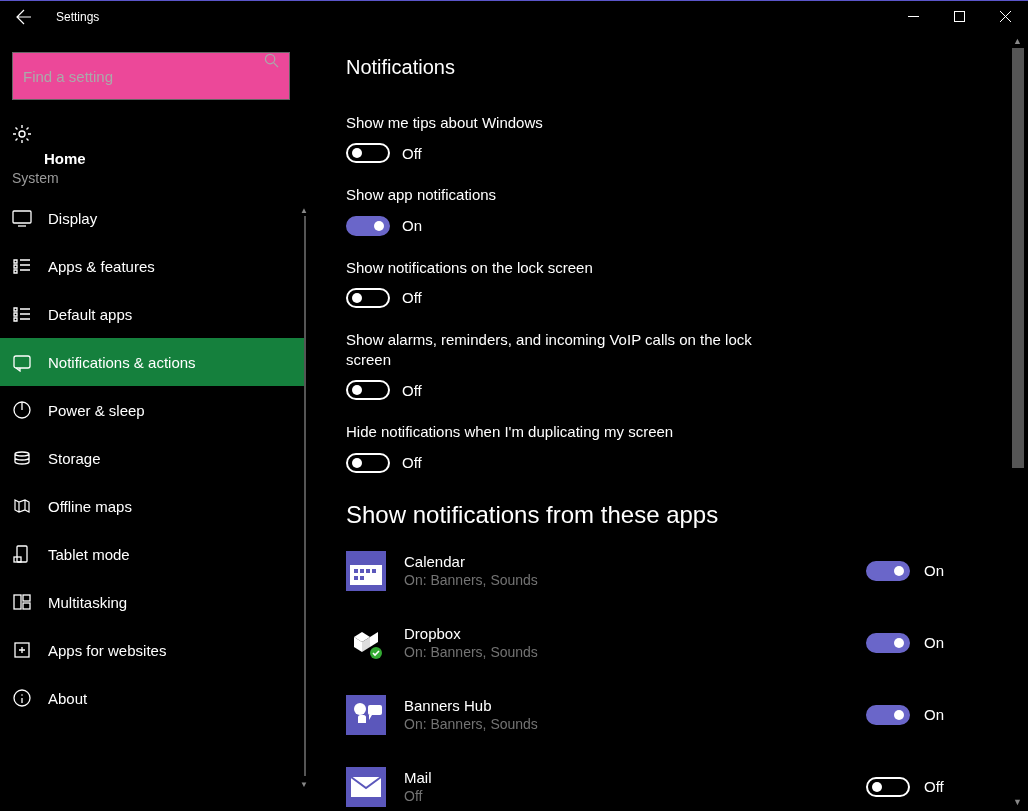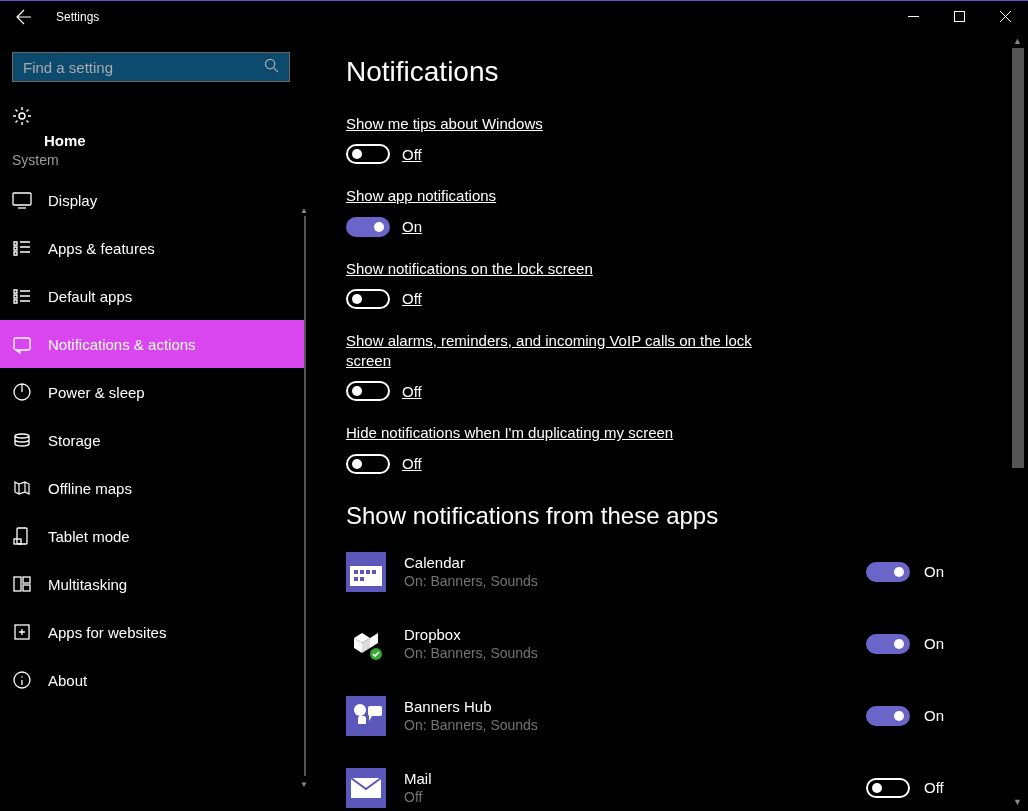--- a/index.html
+++ b/index.html
@@ -7,37 +7,37 @@
   .titlebar { height:32px; background:#000; display:flex; align-items:center; border-top:1px solid #5a55c9; }
   .titlebar .back { width:48px; height:32px; display:flex; align-items:center; justify-content:center; }
   .titlebar .title { margin-left:8px; font-size:12px; color:#fff; }
   .titlebar .spacer { flex:1; }
   .tb-btn { width:46px; height:32px; display:flex; align-items:center; justify-content:center; }
   .tb-btn svg { stroke:#fff; }
   .app { display:flex; height:calc(100% - 32px); }
   .sidebar { width:306px; background:#000; position:relative; }
   .sidebar-inner { width:306px; }
   .search-wrap { padding:20px 16px 14px 12px; }
-  .search { height:30px; border:1px solid #666; display:flex; align-items:center; padding:0 10px; background:#0c4a6e; }
+  .search { height:48px; border:1px solid #666; display:flex; padding:0 10px; background:#ec4899; }
   .search input { flex:1; background:transparent; border:none; outline:none; color:#fff; font-size:15px; }
   .search input::placeholder { color:#aaa; }
   .home-row { display:flex; align-items:center; gap:12px; padding:6px 0 6px 12px; height:40px; }
   .home-label { font-weight:700; font-size:15px;margin-top:48px; }
   .category { color:#9a9a9a; font-size:14px; padding:16px 0 8px 12px; }
   .nav { }
   .nav-item { height:48px; display:flex; align-items:center; gap:16px; padding-left:12px; font-size:15px; cursor:default; }
-  .nav-item.selected { background:#d946ef; }
+  .nav-item.selected { background:#15803d; }
   .nav-icon { width:20px; height:20px; display:flex; align-items:center; justify-content:center; }
   .scroll-ind { position:absolute; right:0; top:184px; width:2px; height:560px; background:#555; }
   .scroll-arrow { position:absolute; right:-2px; font-size:8px; color:#888; }
   .content { flex:1; padding:24px 0 0 40px; overflow:hidden; position:relative; }
   .content-inner { width:640px; }
-  h1 { font-size:28px; font-weight:400; margin-bottom:26px; }
+  h1 { font-size:20px; font-weight:400; margin-bottom:34px; }
   h2 { font-size:24px; font-weight:400; margin:28px 0 22px 0; }
-  .opt { margin-bottom:22px;text-decoration:underline; }
+  .opt { margin-bottom:22px; }
   .opt-label { font-size:15px; margin-bottom:10px; max-width:420px; line-height:1.35; }
   .opt-control { display:flex; align-items:center; gap:12px; }
   .toggle { width:44px; height:20px; border:2px solid #fff; border-radius:20px; position:relative; background:#000; }
   .toggle .knob { width:10px; height:10px; border-radius:50%; background:#fff; position:absolute; top:3px; left:4px; }
   .toggle.on { background:#6a66c9; border-color:#6a66c9; }
   .toggle.on .knob { left:auto; right:4px; background:#fff; }
   .toggle-text { font-size:15px; }
   .app-row { display:flex; align-items:center; margin-bottom:32px; }
   .app-icon { width:40px; height:40px; margin-right:18px; display:flex; align-items:center; justify-content:center; background:#5b57bb; }
   .app-info { flex:1; }

